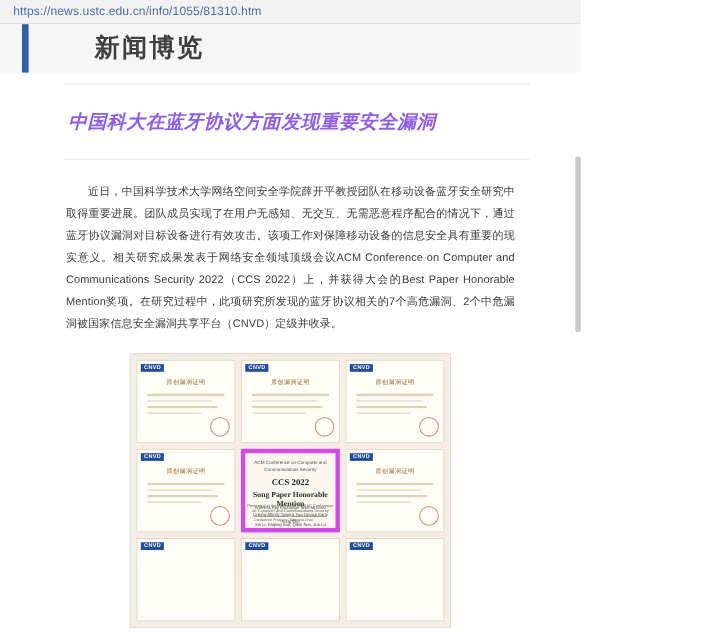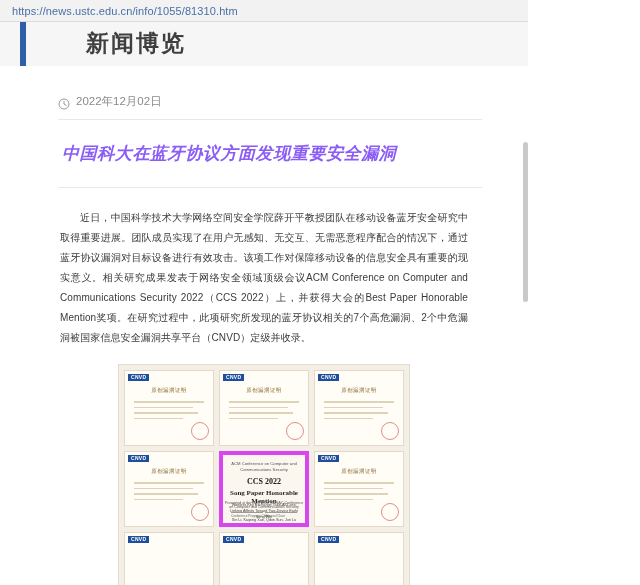--- a/index.html
+++ b/index.html
@@ -291,29 +291,20 @@
     <span class="url">https://news.ustc.edu.cn/info/1055/81310.htm</span>
   </div>
 
   <div class="header">
     <div class="accent"></div>
     <div class="site-title">新闻博览</div>
   </div>
 
   <div class="article">
 
-    <div class="meta">
-      <span class="clock-icon">
-        <svg width="12" height="12" viewBox="0 0 12 12">
-          <circle cx="6" cy="6" r="5" fill="none" stroke="#9a9a9a" stroke-width="1"></circle>
-          <path d="M6 3.2 L6 6 L8 7.2" fill="none" stroke="#9a9a9a" stroke-width="1" stroke-linecap="round"></path>
-        </svg>
-      </span>
-      <span class="date">2022年12月02日</span>
-    </div>
 
     <div class="divider"></div>
 
     <h1 class="title">中国科大在蓝牙协议方面发现重要安全漏洞</h1>
 
     <div class="divider2"></div>
 
     <p class="body-text">近日，中国科学技术大学网络空间安全学院薛开平教授团队在移动设备蓝牙安全研究中取得重要进展。团队成员实现了在用户无感知、无交互、无需恶意程序配合的情况下，通过蓝牙协议漏洞对目标设备进行有效攻击。该项工作对保障移动设备的信息安全具有重要的现实意义。相关研究成果发表于网络安全领域顶级会议ACM Conference on Computer and Communications Security 2022（CCS 2022）上，并获得大会的Best Paper Honorable Mention奖项。在研究过程中，此项研究所发现的蓝牙协议相关的7个高危漏洞、2个中危漏洞被国家信息安全漏洞共享平台（CNVD）定级并收录。</p>
 
     <div class="figure">

